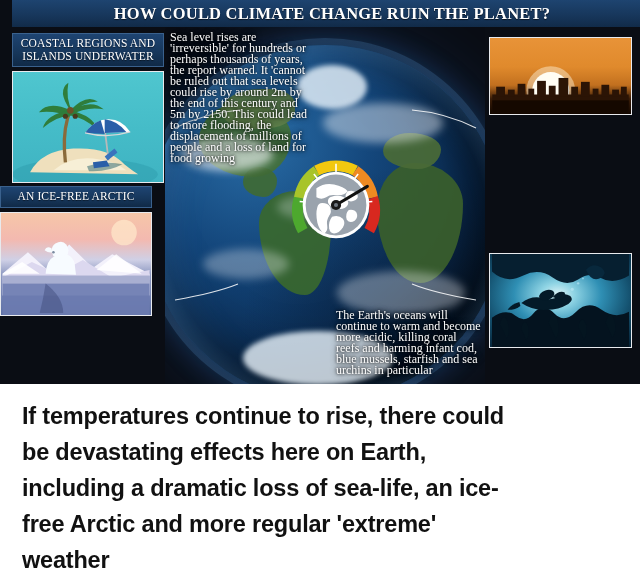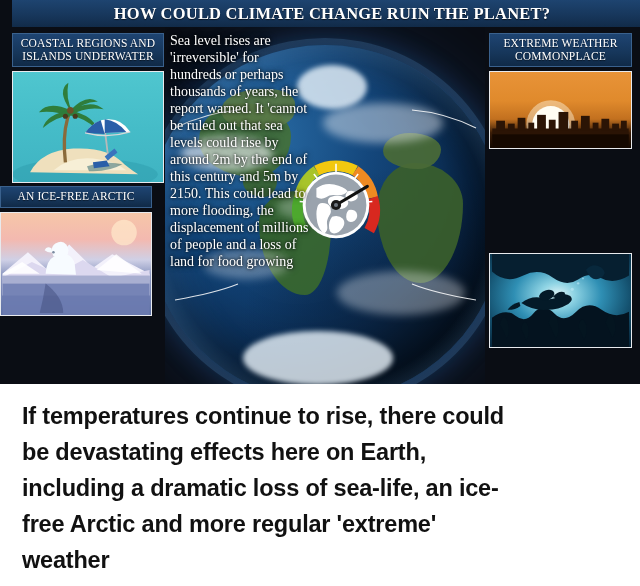--- a/index.html
+++ b/index.html
@@ -110,22 +110,22 @@
     line-height: 10.2px;
     margin-top: 4px;
     text-shadow: 0 0 2px rgba(0,0,0,.9);
   }
 
   .note {
     position: absolute;
     z-index: 26;
     color: #ffffff;
     font-family: "Liberation Serif", serif;
-    font-size: 14px;
-    line-height: 17px;
+    font-size: 12px;
+    line-height: 11px;
     text-shadow: 0 0 3px rgba(0,0,0,.95), 0 0 6px rgba(0,0,0,.8);
   }
 
   
   .ill-island { width: 100%; height: 100%; background: linear-gradient(180deg,#4fc6cf 0%, #45bcc8 52%, #3fb3c2 100%); }
   
   .ill-arctic { width: 100%; height: 100%; background: linear-gradient(180deg,#f6c6a8 0%, #f3b9b0 26%, #cfd0e6 46%, #8f9ac2 60%, #5c6fa4 100%); }
   
   .ill-city { width: 100%; height: 100%; background: linear-gradient(180deg,#e89338 0%, #e08a2c 38%, #c2701f 62%, #3a1d08 80%, #120700 100%); }
   
@@ -291,21 +291,20 @@
           <circle cx="52" cy="40" r="1.3" fill="#7a8aa0"></circle>
 
           <path d="M0 62 l20 -12 l18 12 z" fill="#ffffff" opacity="0.9"></path>
           <path d="M96 58 l20 -16 l26 20 z" fill="#ffffff" opacity="0.85"></path>
         </svg>
       </div>
     </div>
   </div>
 
   <div class="panel" style="left:489px; top:33px; width:143px;">
-    <div class="panel-head">EXTREME WEATHER COMMONPLACE</div>
     <div class="panel-img" style="height:78px;">
       <div class="ill-city">
         <svg viewBox="0 0 140 78" style="width:100%;height:100%;display:block;">
           <defs>
             <radialGradient id="sunglow" cx="50%" cy="50%" r="50%">
               <stop offset="0%" stop-color="#fff9e8"></stop>
               <stop offset="62%" stop-color="#ffeab2"></stop>
               <stop offset="100%" stop-color="#f3b martial" stop-opacity="0"></stop>
             </radialGradient>
           </defs>
@@ -363,18 +362,19 @@
             <circle cx="88" cy="30" r="1.2"></circle>
             <circle cx="93" cy="25" r="0.9"></circle>
           </g>
         </svg>
       </div>
     </div>
   </div>
 
   <div class="note" style="left:170px; top:32px; width:142px;">Sea level rises are 'irreversible' for hundreds or perhaps thousands of years, the report warned. It 'cannot be ruled out that sea levels could rise by around 2m by the end of this century and 5m by 2150. This could lead to more flooding, the displacement of millions of people and a loss of land for food growing</div>
 
+  <div class="note" style="left:336px; top:310px; width:146px;">The Earth's oceans will continue to warm and become more acidic, killing coral reefs and harming infant cod, blue mussels, starfish and sea urchins in particular</div>
 
 </div>
 
 <div class="caption">
   <div class="caption-text">If temperatures continue to rise, there could be devastating effects here on Earth, including a dramatic loss of sea-life, an ice-free Arctic and more regular 'extreme' weather</div>
 </div>
 
 </body></html>

